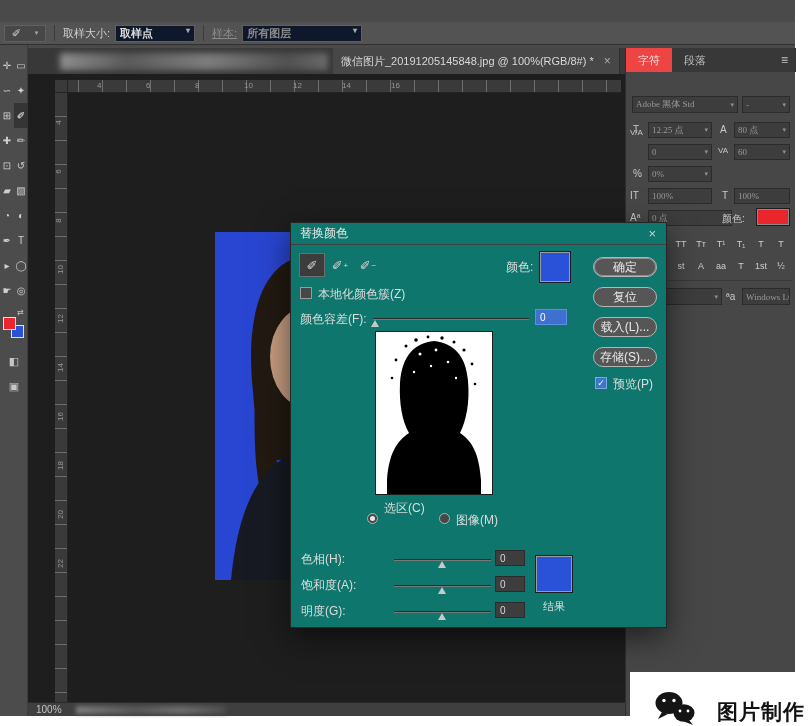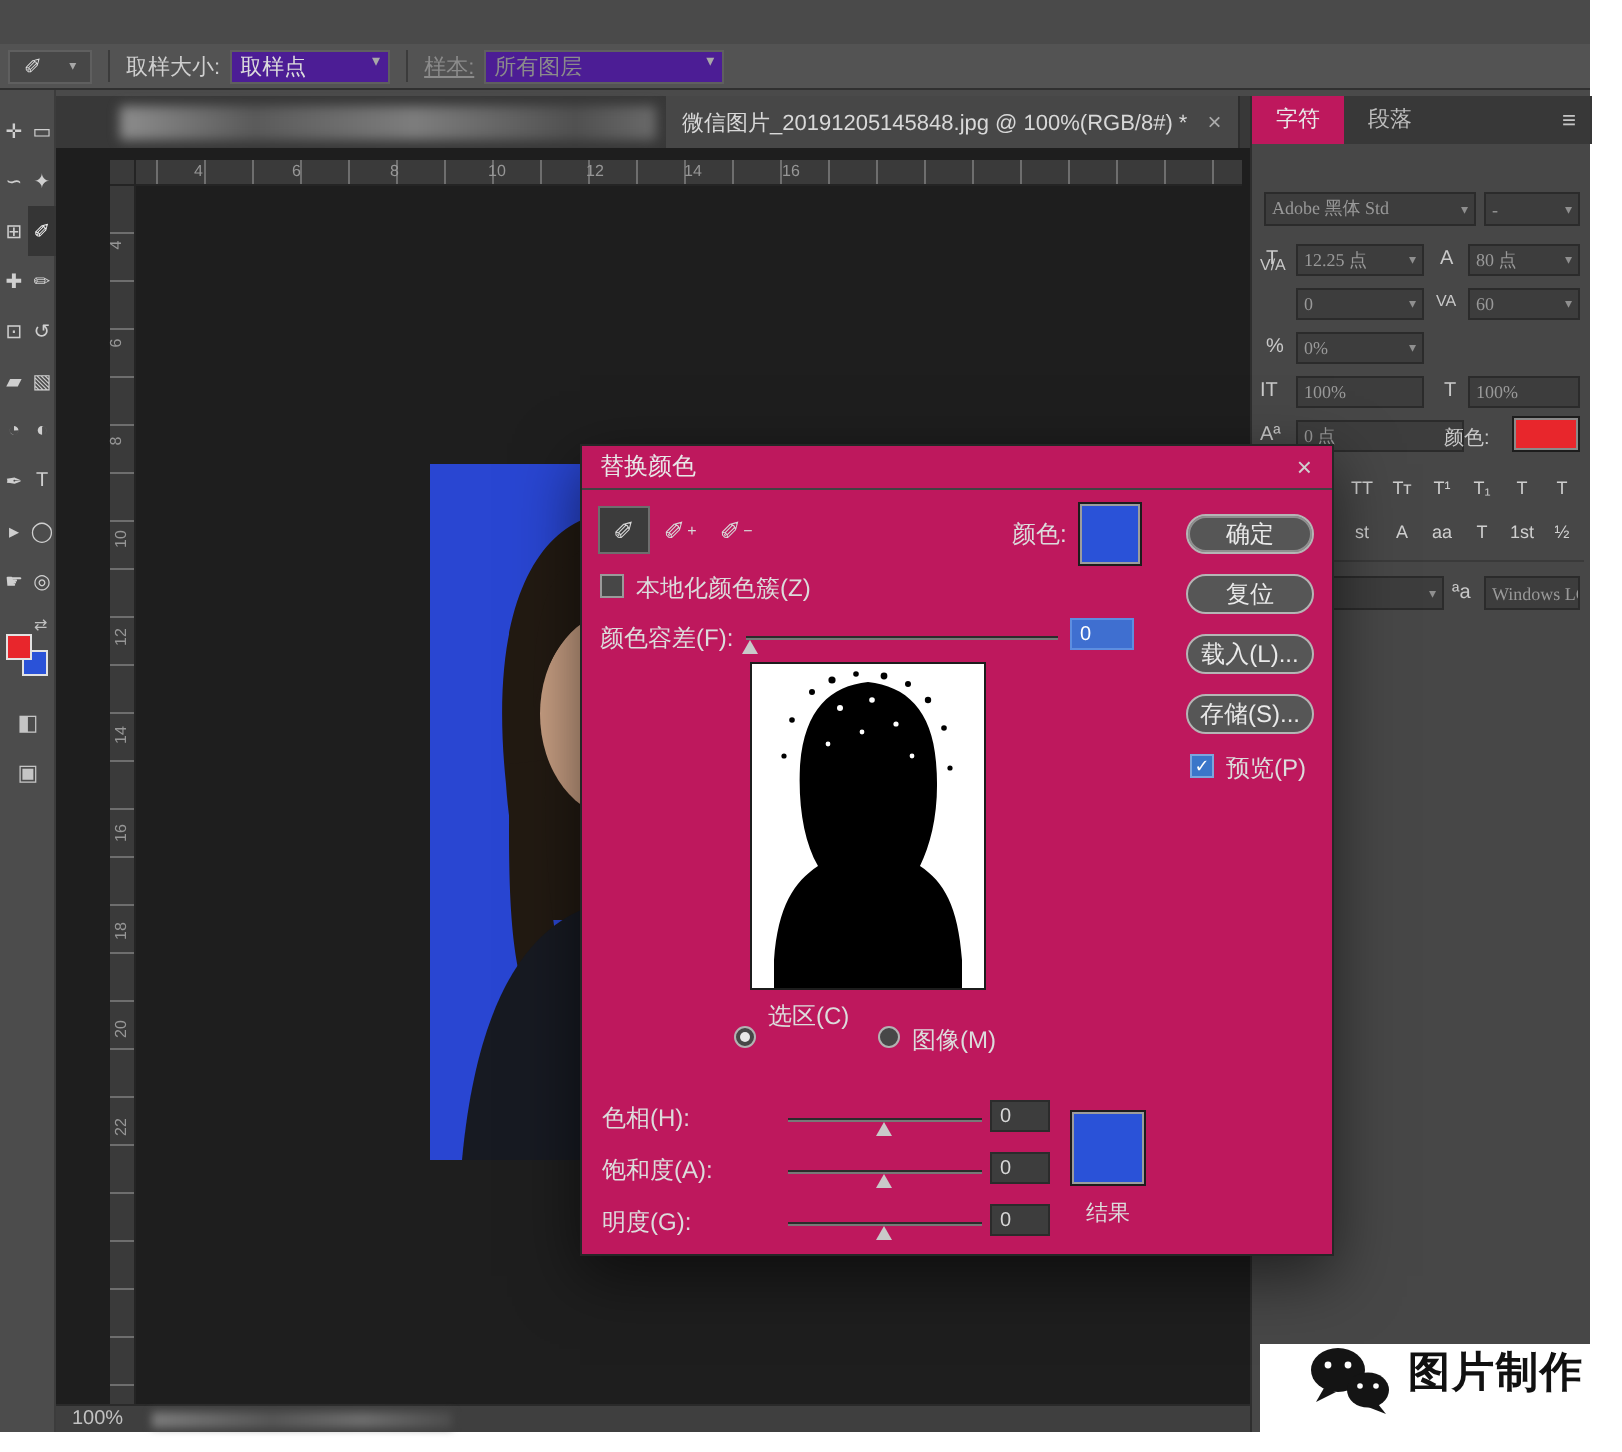--- a/index.html
+++ b/index.html
@@ -11,21 +11,21 @@
   .menubar { position:absolute; left:0; top:0; width:795px; height:22px; background:#535353; border-bottom:1px solid #3a3a3a; display:flex; align-items:center; }
   .ps-logo { width:17px; height:17px; margin:0 6px 0 4px; background:#001e36; color:#31a8ff; font-size:10px; font-weight:bold; display:flex; align-items:center; justify-content:center; border-radius:2px; }
   .menu-item { color:#e6e6e6; font-size:12px; padding:0 9px; line-height:22px; white-space:nowrap; }
 
   
   .optionsbar { position:absolute; left:0; top:22px; width:795px; height:23px; background:#535353; border-bottom:1px solid #303030; display:flex; align-items:center; }
   .tool-preset { margin-left:4px; width:42px; height:17px; background:#474747; border:1px solid #5f5f5f; color:#dcdcdc; font-size:11px; display:flex; align-items:center; justify-content:space-around; }
   .vsep { width:1px; height:16px; background:#3b3b3b; margin:0 8px; }
   .opt-label { color:#cfcfcf; font-size:11px; margin-right:5px; white-space:nowrap; }
   .opt-label.dim { color:#8b8b8b;text-decoration:underline; }
-  .dropdown { background:#4c1d95; border:1px solid #5f5f5f; color:#dcdcdc; font-size:11px; height:17px; display:flex; align-items:flex-start; padding:0 4px; }
+  .dropdown { background:#0f172a; border:1px solid #5f5f5f; color:#dcdcdc; font-size:11px; height:17px; display:flex; align-items:flex-start; padding:0 4px;font-weight:bold; }
   .dropdown .caret { margin-left:auto; font-size:8px; color:#a8a8a8; padding-left:6px; }
   .dropdown.dim { color:#8b8b8b; }
 
   
   .toolbox { position:absolute; left:0; top:45px; width:28px; height:671px; background:#4c4c4c; border-right:1px solid #3c3c3c; }
   .tool-grid { position:absolute; left:0; top:8px; width:28px; display:grid; grid-template-columns:14px 14px; }
   .tool { width:14px; height:25px; display:flex; align-items:center; justify-content:center; color:#cfcfcf; font-size:10px; }
   .tool.active { background:#353535; color:#ffffff; }
   .swatch-fg { position:absolute; left:3px; top:272px; width:13px; height:13px; border:1px solid #e2e2e2; z-index:2; }
   .swatch-bg { position:absolute; left:11px; top:280px; width:13px; height:13px; border:1px solid #e2e2e2; z-index:1; }
@@ -52,33 +52,33 @@
 
   
   .statusbar { position:absolute; left:28px; top:702px; width:597px; height:14px; background:#3f3f3f; border-top:1px solid #2a2a2a; display:flex; align-items:center; }
   .statusbar .zoom { color:#c2c2c2; font-size:10px; margin-left:8px; }
   .status-blur { width:150px; height:8px; margin-left:14px; background:linear-gradient(90deg,#7b7b7b,#565656 40%,#6d6d6d 70%,#4c4c4c); filter:blur(2px); }
 
   
   .rightpanel { position:absolute; left:625px; top:48px; width:170px; height:668px; background:#474747; border-left:1px solid #2e2e2e; }
   .panel-tabs { position:absolute; left:0; top:0; width:170px; height:24px; background:#383838; display:flex; align-items:flex-end; }
   .panel-tab { height:24px; line-height:24px; padding:0 12px; font-size:11px; color:#bdbdbd; }
-  .panel-tab.active { background:#be185d; color:#e8e8e8; }
+  .panel-tab.active { background:#ef4444; color:#e8e8e8; }
   .panel-menu { margin-left:auto; margin-right:8px; color:#c5c5c5; font-size:12px; line-height:24px; }
   .cp-icon { position:absolute; color:#c9c9c9; font-size:10px; }
   .cp-input { position:absolute; background:#3d3d3d; border:1px solid #2b2b2b; color:#999999; font-size:9px; display:flex; align-items:center; padding:0 3px; overflow:hidden; white-space:nowrap;font-family:Liberation Serif, serif; }
   .cp-input .caret { margin-left:auto; font-size:7px; color:#8f8f8f; padding-left:3px; }
   .cp-btn { width:18px; height:16px; display:flex; align-items:center; justify-content:center; color:#cfcfcf; font-size:9px; }
   .cp-row-btns { position:absolute; left:6px; width:158px; display:flex; justify-content:space-between; }
   .cp-label { position:absolute; color:#c9c9c9; font-size:10px; }
   .cp-swatch { position:absolute; border:1px solid #1d1d1d; box-shadow:inset 0 0 0 1px #8a8a8a; }
   .panel-sep { position:absolute; left:4px; width:162px; height:1px; background:#3a3a3a; }
 
   
-  .dialog { position:absolute; left:290px; top:222px; width:377px; height:406px; background:#be185d; border:1px solid #262626; box-shadow:0 10px 30px rgba(0,0,0,0.55); z-index:10; }
+  .dialog { position:absolute; left:290px; top:222px; width:377px; height:406px; background:#0f766e; border:1px solid #262626; box-shadow:0 10px 30px rgba(0,0,0,0.55); z-index:10; }
   .dlg-title { position:absolute; left:0; top:0; width:100%; height:22px; border-bottom:1px solid #424242; display:flex; align-items:center; }
   .dlg-title .t { color:#e8e8e8; font-size:12px; margin-left:9px; }
   .dlg-title .x { margin-left:auto; margin-right:10px; color:#d0d0d0; font-size:13px; }
   .dropper-btn { position:absolute; width:26px; height:24px; display:flex; align-items:center; justify-content:center; color:#d8d8d8; font-size:13px; }
   .dropper-btn.active { background:#3c3c3c; border:1px solid #6e6e6e; }
   .dropper-btn .mod { font-size:8px; margin-left:1px; }
   .dlg-label { position:absolute; color:#dcdcdc; font-size:12px; white-space:nowrap; }
   .checkbox { position:absolute; width:12px; height:12px; background:#474747; border:1px solid #9a9a9a; }
   .checkbox.checked { background:#3a76c9; border-color:#7aa6dd; color:#ffffff; font-size:9px; display:flex; align-items:center; justify-content:center; }
   .slider-track { position:absolute; height:2px; background:#2b2b2b; border-bottom:1px solid #787878; }
@@ -86,21 +86,21 @@
   .value-box { position:absolute; width:32px; height:16px; background:#3d3d3d; border:1px solid #2b2b2b; color:#d6d6d6; font-size:10px; display:flex; align-items:center; padding-left:4px; }
   .value-box.selected { background:#3f6fd0; border-color:#5d8ee0; color:#ffffff; }
   .preview-box { position:absolute; left:84px; top:108px; width:118px; height:164px; border:1px solid #1c1c1c; background:#ffffff; }
   .radio { position:absolute; width:11px; height:11px; border:1px solid #b2b2b2; border-radius:50%; background:#474747; }
   .radio.sel::after { content:""; position:absolute; left:2px; top:2px; width:5px; height:5px; border-radius:50%; background:#e8e8e8; }
   .dlg-btn { position:absolute; left:302px; width:64px; height:20px; background:#565656; border:1px solid #b5b5b5; border-radius:10px; color:#e9e9e9; font-size:12px; display:flex; align-items:center; justify-content:center; white-space:nowrap; }
   .dlg-btn.default { box-shadow:0 0 0 1px #8f8f8f inset; }
   .color-swatch { position:absolute; border:1px solid #1c1c1c; box-shadow:inset 0 0 0 1px #9c9c9c; }
 
   
-  .watermark { position:absolute; left:630px; top:672px; width:181px; height:54px; background:#ffffff; display:flex; align-items:flex-start; z-index:20; }
+  .watermark { position:absolute; left:630px; top:672px; width:181px; height:54px; background:#ffffff; display:flex; align-items:flex-end; z-index:20;gap:13px; }
   .wm-text { font-size:21px; font-weight:bold; color:#111111; margin-left:8px; letter-spacing:1px; }
 </style>
 </head>
 <body>
 
 <div class="page">
   <div class="ps-window">
 
 
     <div class="optionsbar">

